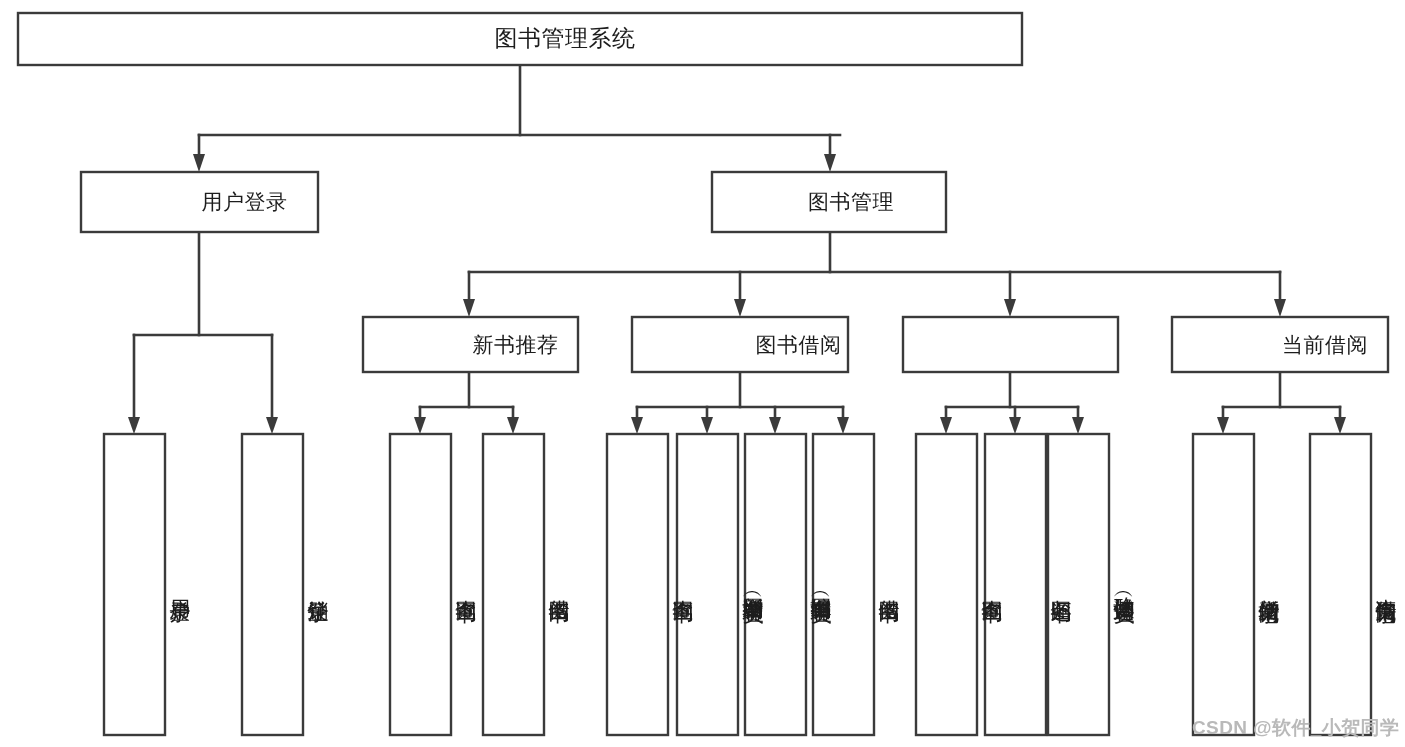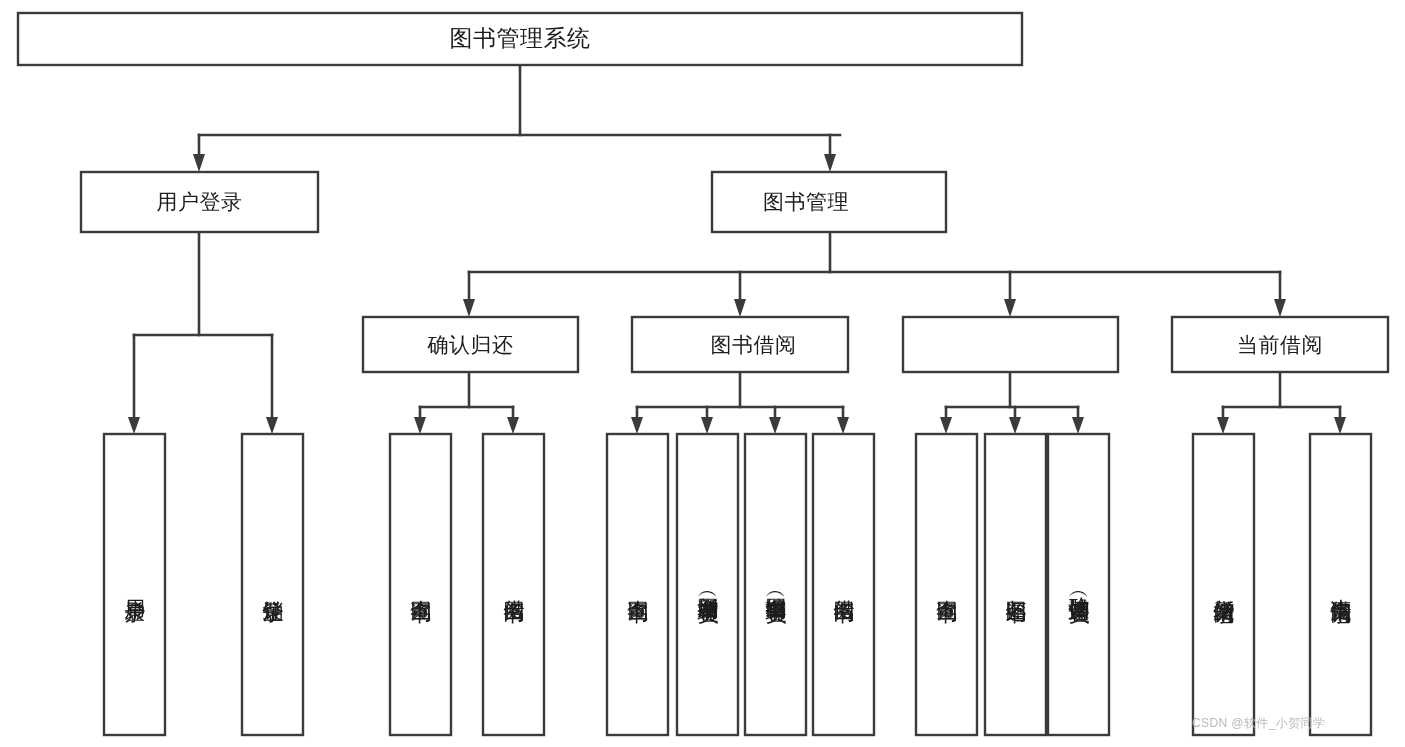--- a/index.html
+++ b/index.html
@@ -46,20 +46,21 @@
   
   .node-label {
     position: absolute;
     display: flex;
     align-items: center;
     justify-content: center;
     color: #1d1d1d;
     font-family: "Liberation Sans", "DejaVu Sans", sans-serif;
     pointer-events: none;
     box-sizing: border-box;
+    margin-left: 45px;
   }
   .node-label.horizontal {
     font-size: 21px;
     line-height: 1.1;
     letter-spacing: 0.5px;
   }
   .node-label.title {
     font-size: 23px;
   }
   .node-label.vertical {
@@ -68,25 +69,26 @@
     font-size: 21px;
     line-height: 1.38;
     letter-spacing: 1px;
     align-items: center;
     justify-content: center;
     white-space: nowrap;
   }
   .watermark {
     position: absolute;
     color: #b9b9b9;
-    font-size: 12px;
+    font-size: 19px;
     font-family: "Liberation Sans", "DejaVu Sans", sans-serif;
     white-space: nowrap;
     letter-spacing: 0.4px;
     pointer-events: none;
+    font-weight: bold;
   }
 </style>
 </head>
 <body>
 
 <div id="diagram-root">
 
   <svg id="diagram-svg" viewBox="0 0 1405 747">
     <defs>
       <marker id="arrow" viewBox="0 0 12 12" refX="6" refY="11" markerWidth="11" markerHeight="11" orient="auto-start-reverse">
@@ -194,21 +196,21 @@
 
     <rect class="node-box" x="1193" y="434" width="61" height="301"></rect>
     <rect class="node-box" x="1310" y="434" width="61" height="301"></rect>
   </svg>
 
   <div class="node-label horizontal title" style="left:18px; top:13px; width:1004px; height:52px;">图书管理系统</div>
 
   <div class="node-label horizontal" style="left:81px; top:172px; width:237px; height:60px;">用户登录</div>
   <div class="node-label horizontal" style="left:712px; top:172px; width:188px; height:60px;">图书管理</div>
 
-  <div class="node-label horizontal" style="left:363px; top:317px; width:215px; height:55px;">确认归还</div>
+  <div class="node-label horizontal" style="left:363px; top:317px; width:215px; height:55px;">新书推荐</div>
   <div class="node-label horizontal" style="left:632px; top:317px; width:216px; height:55px;padding-left:27px;">图书借阅</div>
   <div class="node-label horizontal" style="left:1172px; top:317px; width:216px; height:55px;">当前借阅</div>
 
   <div class="node-label vertical" style="left:104px; top:434px; width:61px; height:301px;">用户登录</div>
   <div class="node-label vertical" style="left:242px; top:434px; width:61px; height:301px;">注销登录</div>
 
   <div class="node-label vertical" style="left:390px; top:434px; width:61px; height:301px;">查询图书</div>
   <div class="node-label vertical" style="left:483px; top:434px; width:61px; height:301px;">借阅图书</div>
 
   <div class="node-label vertical" style="left:607px; top:434px; width:61px; height:301px;">查询图书</div>

